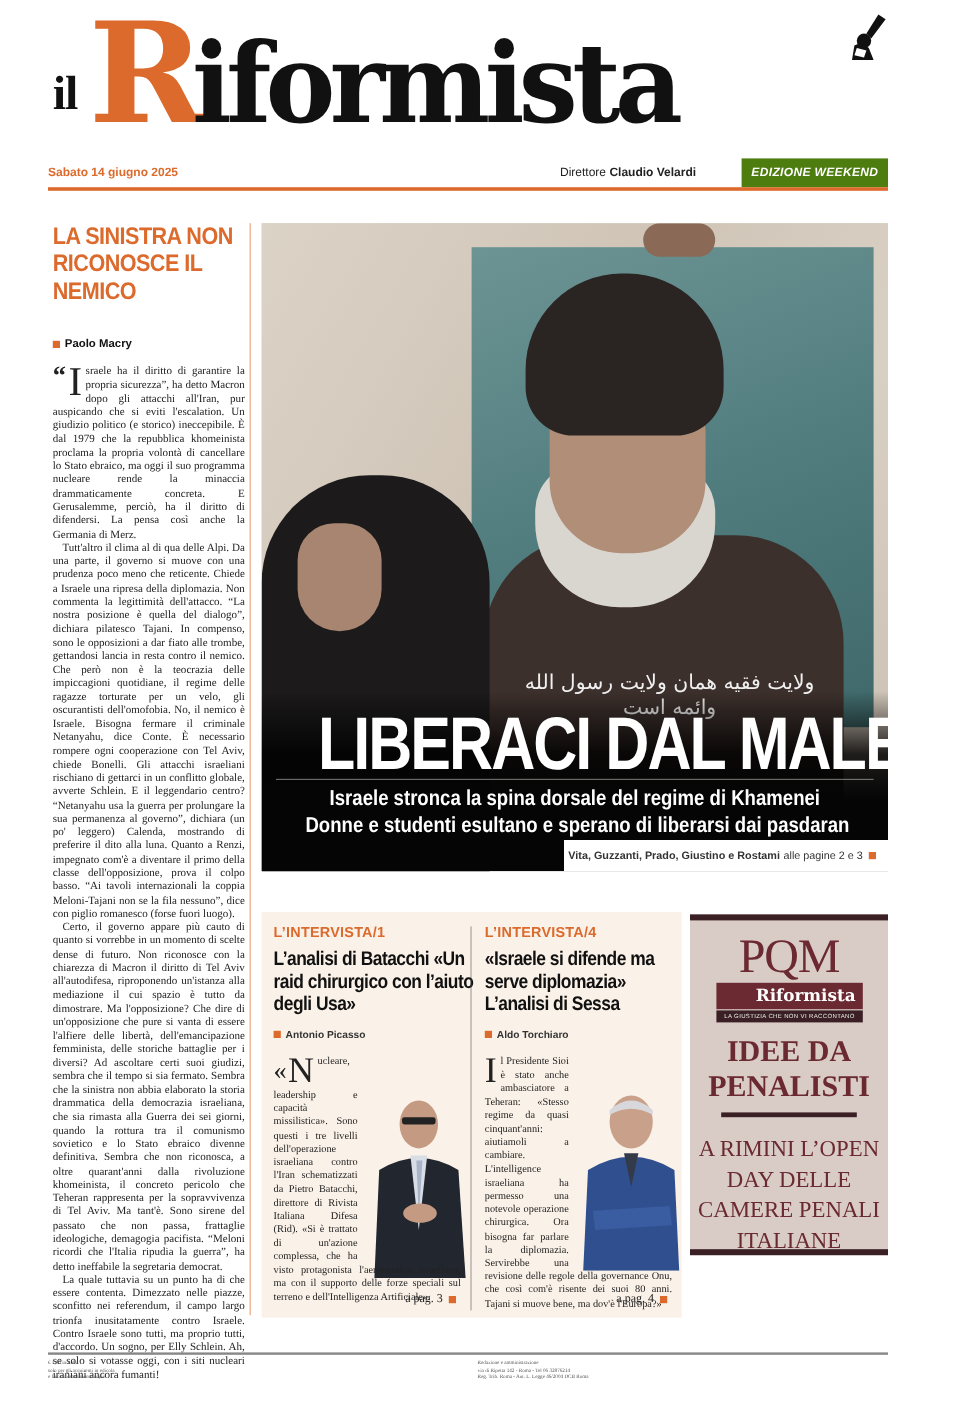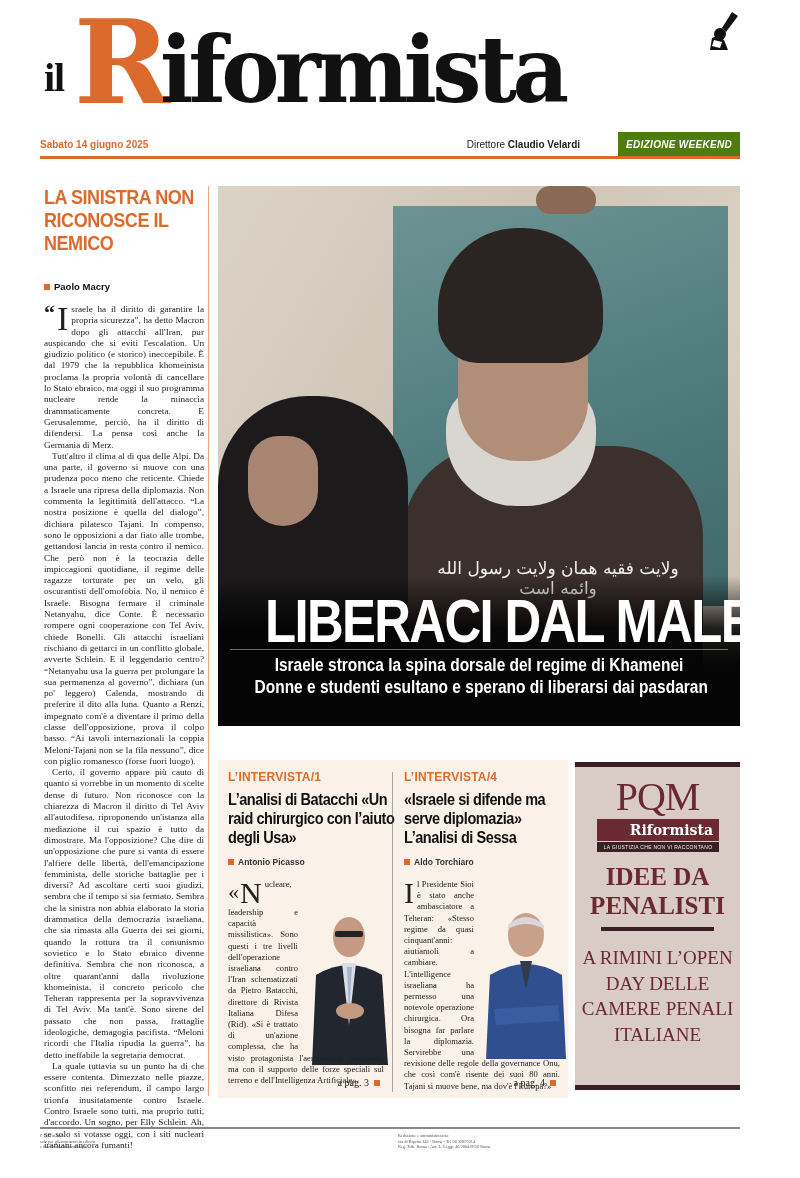--- a/index.html
+++ b/index.html
@@ -62,21 +62,21 @@
   .iv-kicker { font-family: "Liberation Sans", sans-serif; font-weight: bold; font-size: 12px; color: #dc6a2c; letter-spacing: 0.2px; }
   .iv-title { margin-top: 6px; font-family: "Liberation Sans", sans-serif; font-weight: bold; font-size: 16.5px; line-height: 19px; color: #111; letter-spacing: -0.5px; transform: scaleX(0.88); transform-origin: left; width: 190px; }
   .iv-by { margin-top: 10px; font-family: "Liberation Sans", sans-serif; font-weight: bold; font-size: 8.5px; color: #333; display: flex; align-items: center; }
   .iv-body { position: relative; margin-top: 12px; font-size: 8.6px; line-height: 11.2px; color: #222; height: 190px; }
   .iv-text { position: relative; z-index: 2; text-align: justify; }
   .iv-photo { position: absolute; z-index: 1; }
   .iv-page { position: absolute; bottom: 10px; right: 12px; font-size: 10px; color: #222; display: flex; align-items: center; }
   .iv-page .sq { margin-left: 5px; margin-right: 0; }
 
   
-  .pqm { position: absolute; left: 575px; top: 762px; width: 165px; height: 328px; background: #d9cbc6; border-top: 5px solid #3a2024; border-bottom: 5px solid #3a2024; }
+  .pqm { position: absolute; left: 575px; top: 762px; width: 165px; height: 284px; background: #d9cbc6; border-top: 5px solid #3a2024; border-bottom: 5px solid #3a2024; }
   .pqm-logo { position: absolute; left: 20px; top: 10px; width: 125px; text-align: center; font-family: "Liberation Serif", serif; font-size: 40px; color: #6b2a32; letter-spacing: -1px; line-height: 1; }
   .pqm-band { position: absolute; left: 22px; top: 52px; width: 122px; height: 22px; background: #6b2a32; color: #fff; font-family: "DejaVu Serif", serif; font-weight: bold; font-size: 14px; text-align: right; padding-right: 6px; line-height: 22px; }
   .pqm-tag { position: absolute; left: 22px; top: 75px; width: 122px; height: 10px; background: #3a2024; color: #eee; font-family: "Liberation Sans", sans-serif; font-size: 5px; text-align: center; line-height: 10px; letter-spacing: 0.3px; }
   .pqm-title { position: absolute; left: 0; right: 0; top: 95px; text-align: center; font-family: "Liberation Serif", serif; font-weight: bold; font-size: 25px; line-height: 29px; color: #6b2a32; }
   .pqm-rule { position: absolute; left: 26px; right: 26px; top: 160px; height: 4px; background: #3a2024; }
   .pqm-sub { position: absolute; left: 0; right: 0; top: 178px; text-align: center; font-family: "Liberation Serif", serif; font-size: 19px; line-height: 25.5px; color: #6b2a32; }
 
   
   .footer-rule { position: absolute; left: 40px; top: 1127px; width: 700px; height: 2px; background: #888; }
   .footer-col { position: absolute; top: 1133px; font-size: 4.3px; line-height: 5.5px; color: #555; }
@@ -138,20 +138,25 @@
   <div class="arabic">ولایت فقیه همان ولایت رسول الله وائمه است</div>
   <div class="woman-veil"></div>
   <div class="woman-face"></div>
   <div class="hero-shade"></div>
   <h1 class="hero-headline">LIBERACI DAL MALE</h1>
   <div class="hero-rule"></div>
   <div class="hero-sub">
     <div>Israele stronca la spina dorsale del regime di Khamenei</div>
     <div>Donne e studenti esultano e sperano di liberarsi dai pasdaran</div>
   </div>
+  <div class="hero-credit">
+    <b>Vita, Guzzanti, Prado, Giustino e Rostami</b>
+    <span>alle pagine 2 e 3</span>
+    <span class="sq"></span>
+  </div>
 </section>
 
 <section class="interviews">
   <article class="iv iv1">
     <div class="iv-kicker">L’INTERVISTA/1</div>
     <h3 class="iv-title">L’analisi di Batacchi «Un raid chirurgico con l’aiuto degli Usa»</h3>
     <div class="iv-by">
       <span class="sq"></span>
       <span>Antonio Picasso</span>
     </div>

